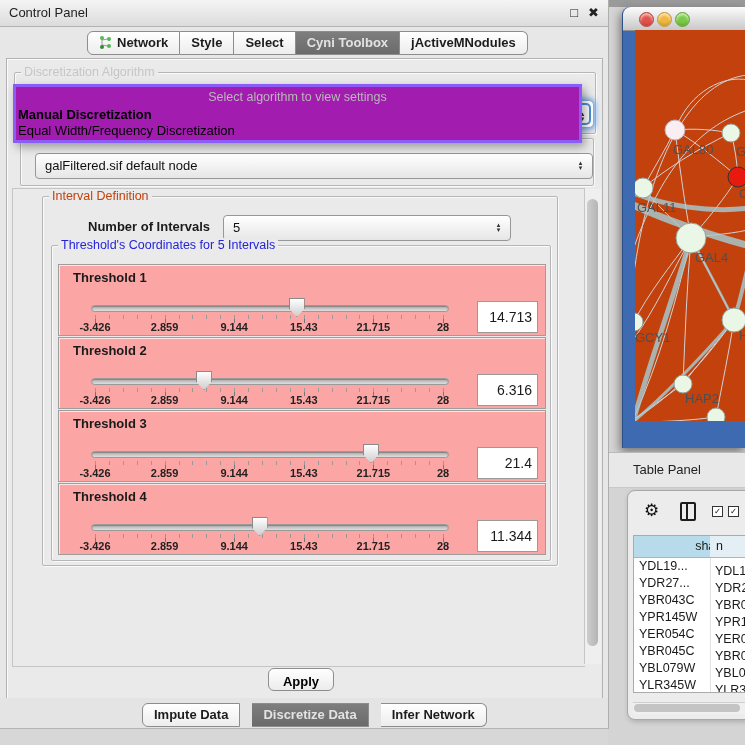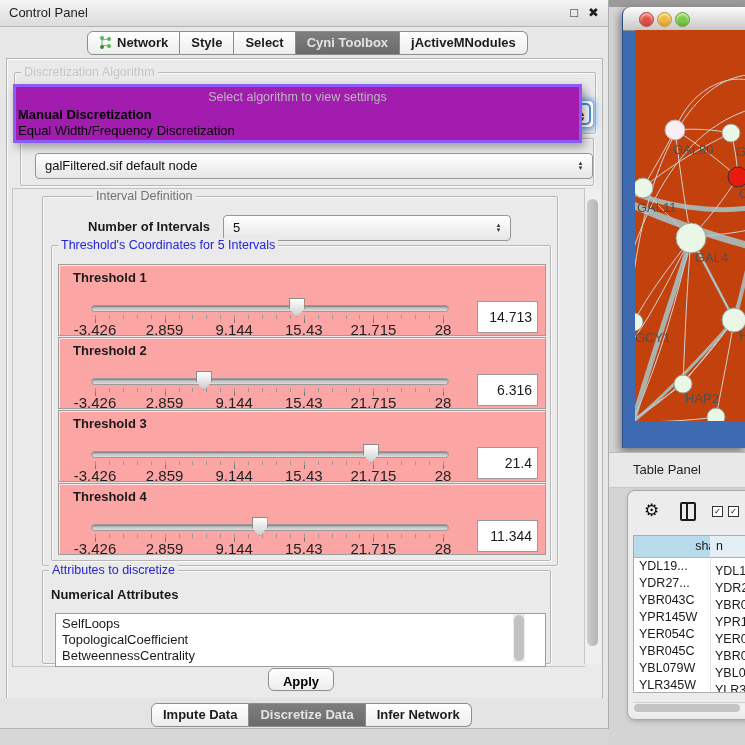--- a/index.html
+++ b/index.html
@@ -23,21 +23,21 @@
   .seg:last-child{border-radius:0 6px 6px 0;}
   .seg.sel{background:linear-gradient(#7e7e7e,#6b6b6b);color:#e3e3e3;}
   .seg .nicon{display:inline-block;width:13px;height:13px;vertical-align:-2px;margin-right:5px;}
 
   #content-panel{left:6px;top:58px;width:595px;height:640px;background:#eaeaea;border:1px solid #b2b2b2;
                  box-shadow:inset 1px 1px 0 rgba(255,255,255,.8);}
 
   .group{position:absolute;border:1px solid #b6b6b6;border-radius:2px;
          box-shadow:inset 1px 1px 0 rgba(255,255,255,.75),1px 1px 0 rgba(255,255,255,.75);}
   .glabel{position:absolute;top:-8px;left:6px;background:#eaeaea;padding:0 3px;font-size:12.5px;line-height:14px;white-space:nowrap;}
-  .glabel.green{color:#737373;margin-left:44px;}
+  .glabel.green{color:#c2410c;}
   .glabel.blue{color:#2424d8;}
   .glabel.faint{color:#c6c6c6;}
 
   .combo{position:absolute;height:24px;border:1px solid #979797;border-radius:4px;
          background:linear-gradient(#ffffff,#e6e6e6);box-shadow:inset 0 1px 0 #fff;}
   .combo .val{position:absolute;left:9px;top:0;line-height:24px;font-size:13px;color:#111;white-space:nowrap;}
   .spin{position:absolute;right:7px;top:2px;width:9px;height:20px;font-size:7px;line-height:5px;color:#333;text-align:center;}
   .spin::before{content:"▴";display:block;margin-top:4px;}
   .spin::after{content:"▾";display:block;}
 
@@ -62,21 +62,21 @@
   .thlabel{position:absolute;left:14px;top:5px;font-weight:bold;font-size:13px;}
   .thtrack{position:absolute;left:32px;top:40px;width:356px;height:5px;border:1px solid #9a9a9a;border-radius:4px;
            background:linear-gradient(#ababab,#dedede);box-shadow:inset 0 1px 1px rgba(0,0,0,.25);}
   .thhandle{position:absolute;top:33px;width:14px;height:17px;background:linear-gradient(#fefefe,#cfcfcf);
             border:1px solid #8a8a8a;clip-path:polygon(0 0,100% 0,100% 55%,50% 100%,0 55%);}
   .ticks-major{position:absolute;left:36px;top:50px;width:349px;height:8px;
                background:repeating-linear-gradient(90deg,#777 0 1px,transparent 1px 69.6px);}
   .ticks-minor{position:absolute;left:36px;top:50px;width:349px;height:4px;
                background:repeating-linear-gradient(90deg,#999 0 1px,transparent 1px 13.92px);}
   .ticklabels{position:absolute;left:36px;top:56px;width:348px;height:12px;}
-  .ticklabel{position:absolute;transform:translateX(-50%);font-size:15px;font-weight:normal;color:#222;white-space:nowrap;}
+  .ticklabel{position:absolute;transform:translateX(-50%);font-size:11px;font-weight:bold;color:#222;white-space:nowrap;}
   .valbox{position:absolute;left:418px;top:36px;width:54px;height:30px;background:#fff;border:1px solid #9a9a9a;
           font-size:14px;text-align:right;line-height:30px;padding-right:5px;}
 
   
   #attr-list{position:absolute;left:12px;top:42px;width:483px;height:50px;background:#fff;border:1px solid #9d9d9d;
              overflow:hidden;margin:0;padding:2px 0 0 6px;list-style:none;}
   #attr-list li{font-size:13px;line-height:16px;white-space:nowrap;}
   #attr-scroll{position:absolute;left:470px;top:43px;width:12px;height:48px;background:#ededed;}
   #attr-thumb{position:absolute;left:1px;top:1px;width:10px;height:46px;border-radius:5px;background:#c2c2c2;}
 
@@ -351,34 +351,22 @@
             <span class="ticklabel" style="left: 40%;">9.144</span>
             <span class="ticklabel" style="left: 60%;">15.43</span>
             <span class="ticklabel" style="left: 80%;">21.715</span>
             <span class="ticklabel" style="left: 100%;">28</span>
           </div>
         <div class="valbox">11.344</div>
       </div>
     </div>
   </div>
 
-  <div class="group" style="left:42px;top:570px;width:507px;height:92px;">
-    <span class="glabel blue">Attributes to discretize</span>
-    <div class="abs" style="left:8px;top:16px;font-weight:bold;font-size:13px;">Numerical Attributes</div>
-    <ul id="attr-list">
-        <li>SelfLoops</li>
-        <li>TopologicalCoefficient</li>
-        <li>BetweennessCentrality</li>
-      </ul>
-    <div id="attr-scroll">
-        <div id="attr-thumb"></div>
-      </div>
-  </div>
 
   <button class="pushbtn" style="left:268px;top:668px;width:66px;">Apply</button>
 
   <div class="abs" id="bottom-strip"></div>
-  <div class="abs segrow" style="left:151px;top:703px;">
+  <div class="abs segrow" style="left:142px;top:703px;gap:12px;">
     <div class="seg"><span>Impute Data</span></div>
     <div class="seg sel"><span>Discretize Data</span></div>
     <div class="seg"><span>Infer Network</span></div>
   </div>
 </div>
 
 </body></html>

